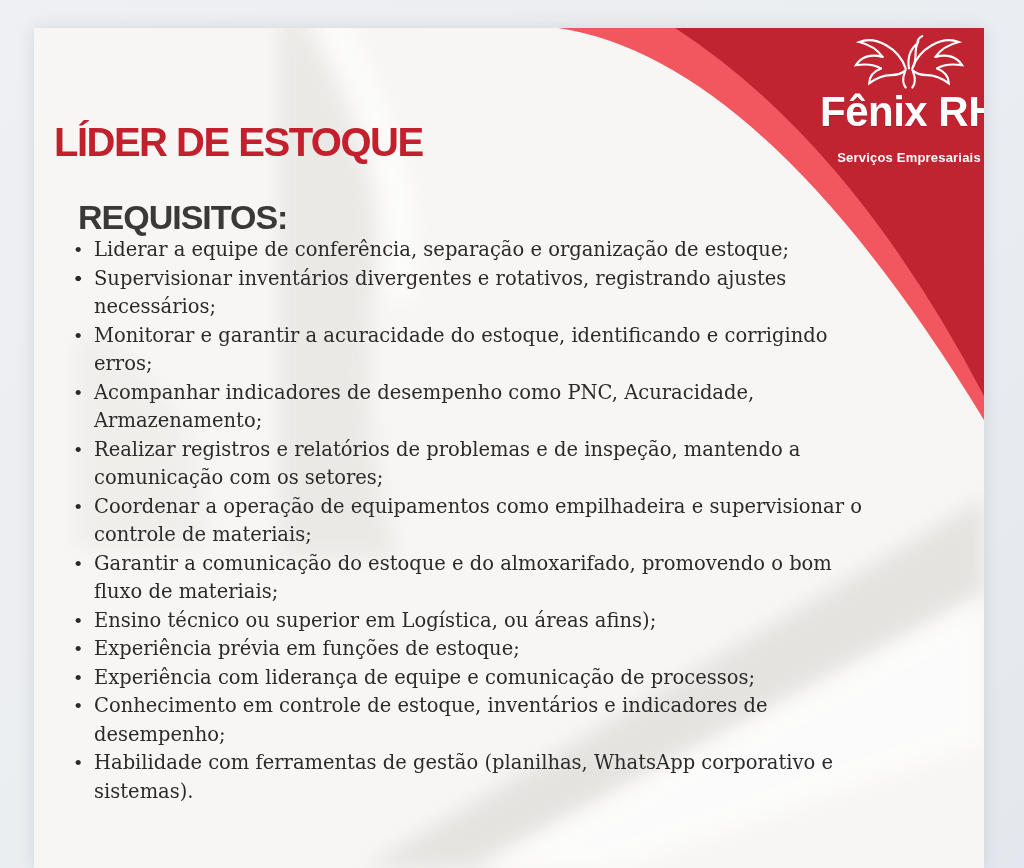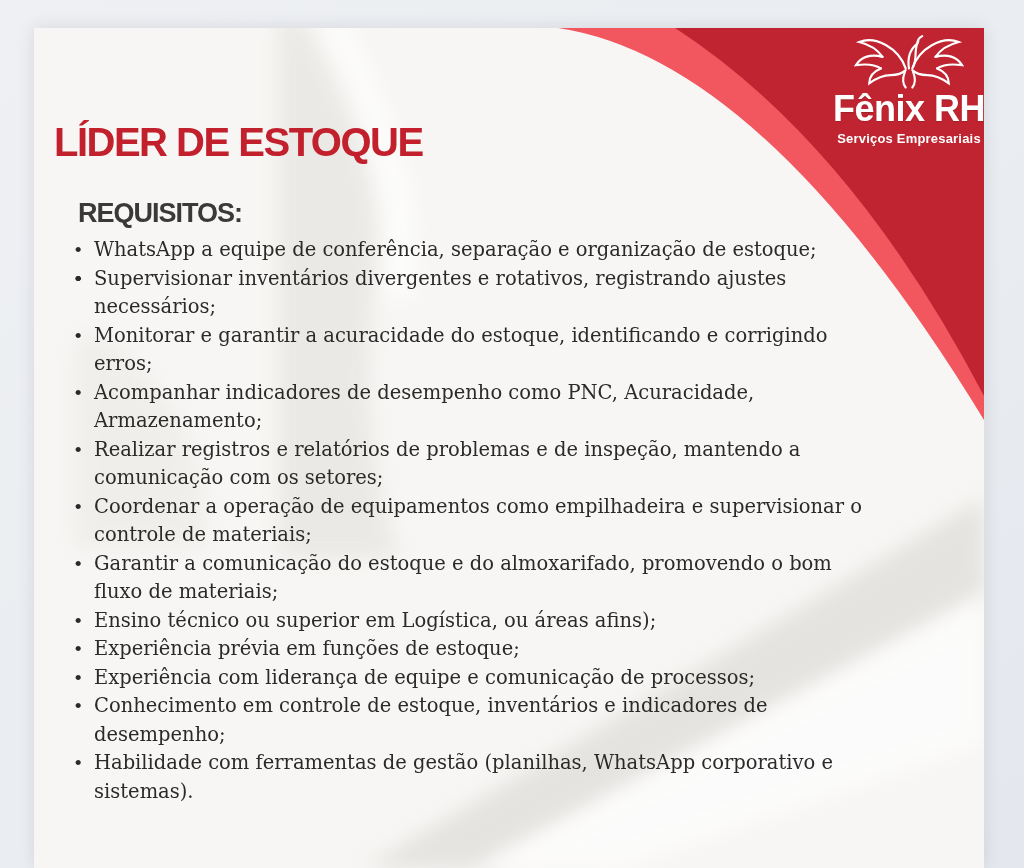--- a/index.html
+++ b/index.html
@@ -14,35 +14,35 @@
     box-shadow: 0 0 16px rgba(40,45,60,0.12);
     overflow:hidden;
   }
   .deco { position:absolute; inset:0; width:100%; height:100%; display:block; }
   .logo {
     position:absolute; left:768px; top:4px; width:214px;
     display:flex; flex-direction:column; align-items:center; z-index:3;
   }
   .logo svg { width:140px; height:58px; display:block; }
   .logo-name {
-    color:#ffffff; font-weight:bold; font-size:36px; line-height:1.05;
+    color:#ffffff; font-weight:bold; font-size:42px; line-height:1.05;
     letter-spacing:-0.5px; text-shadow:0 1px 1px rgba(0,0,0,0.15);
   }
   .logo-tagline {
-    color:#ffffff; font-weight:bold; font-size:13px; letter-spacing:0.2px; margin-top:3px;
+    color:#ffffff; font-weight:bold; font-size:13px; letter-spacing:0.2px; margin-top:16px;
   }
   .title {
     position:absolute; left:20px; top:92px; z-index:2;
     color: var(--title-red, #c1202c);
     font-size:40px; font-weight:800; letter-spacing:-1.5px;
   }
   .section-heading {
     position:absolute; left:44px; top:170px; z-index:2;
     color: var(--heading-gray, #3a3938);
-    font-size:27px; font-weight:800; letter-spacing:-1px;text-align:right;
+    font-size:34px; font-weight:800; letter-spacing:-1px;text-align:right;
   }
   ul.reqs {
     position:absolute; left:36px; top:208px; width:806px; z-index:2;
     list-style:none;
     font-family:"DejaVu Serif", serif;
     font-size:19.5px; line-height:28.5px;
     color: var(--body-text, #2b2a28);
   }
   ul.reqs li { position:relative; padding-left:24px; }
   ul.reqs .bullet-icon {
@@ -89,21 +89,21 @@
         <path d="M75 48 C78 56 78 62 74 67"></path>
       </svg>
       <div class="logo-name">Fênix RH</div>
       <div class="logo-tagline">Serviços Empresariais</div>
     </div>
 
     <h1 class="title">LÍDER DE ESTOQUE</h1>
     <h2 class="section-heading">REQUISITOS:</h2>
 
     <ul class="reqs">
-        <li><span class="bullet-icon">•</span><span>WhatsApp a equipe de conferência, separação e organização de estoque;</span></li>
+        <li><span class="bullet-icon">•</span><span>Liderar a equipe de conferência, separação e organização de estoque;</span></li>
         <li><span class="bullet-icon">•</span></li>
         <li><span class="bullet-icon">•</span></li>
         <li><span class="bullet-icon">•</span><span>Supervisionar inventários divergentes e rotativos, registrando ajustes necessários;</span></li>
         <li><span class="bullet-icon">•</span><span>Monitorar e garantir a acuracidade do estoque, identificando e corrigindo erros;</span></li>
         <li><span class="bullet-icon">•</span><span>Acompanhar indicadores de desempenho como PNC, Acuracidade, Armazenamento;</span></li>
         <li><span class="bullet-icon">•</span><span>Realizar registros e relatórios de problemas e de inspeção, mantendo a comunicação com os setores;</span></li>
         <li><span class="bullet-icon">•</span><span>Coordenar a operação de equipamentos como empilhadeira e supervisionar o controle de materiais;</span></li>
         <li><span class="bullet-icon">•</span><span>Garantir a comunicação do estoque e do almoxarifado, promovendo o bom fluxo de materiais;</span></li>
         <li><span class="bullet-icon">•</span><span>Ensino técnico ou superior em Logística, ou áreas afins);</span></li>
         <li><span class="bullet-icon">•</span><span>Experiência prévia em funções de estoque;</span></li>

